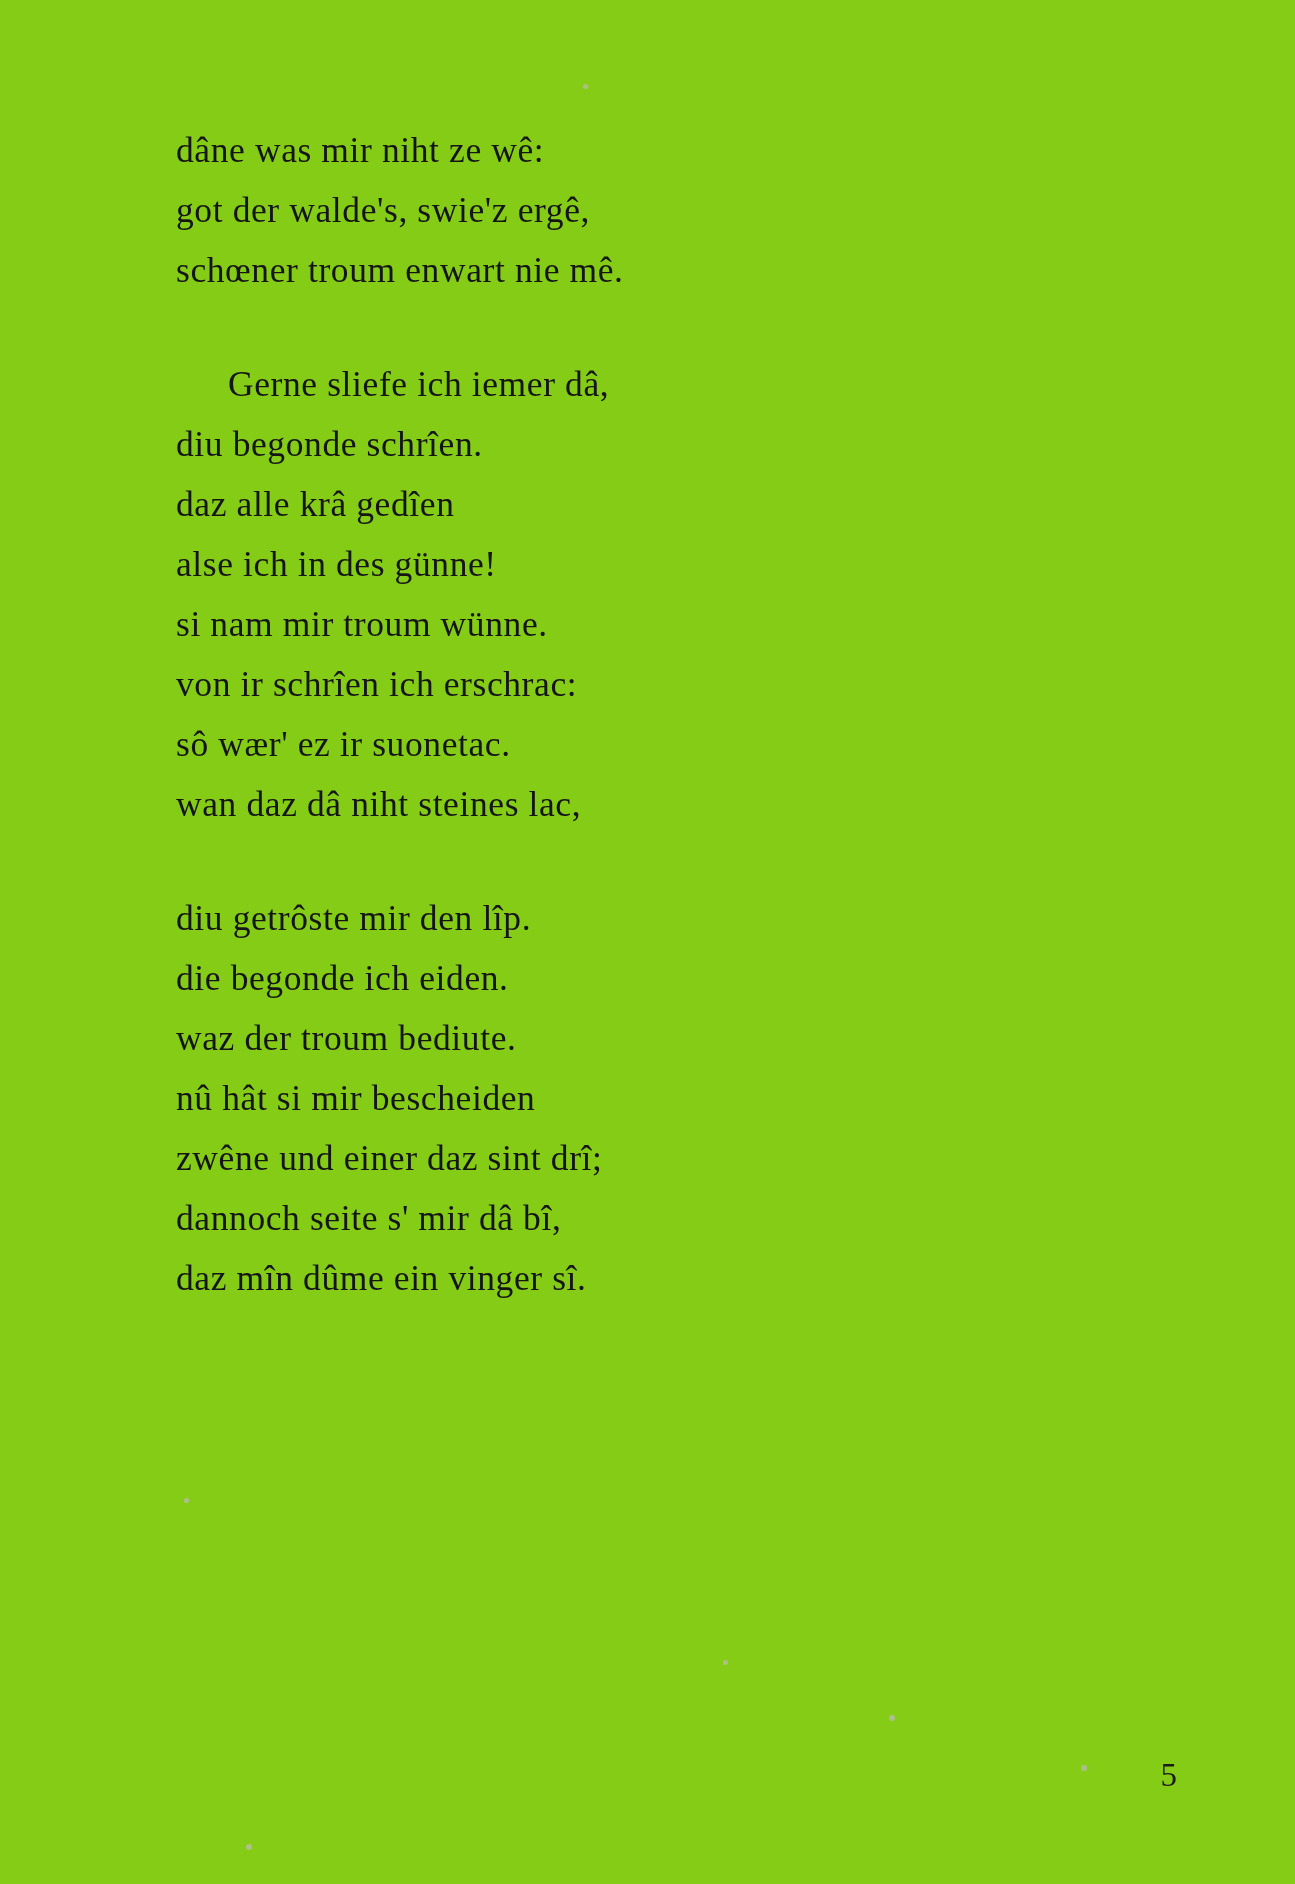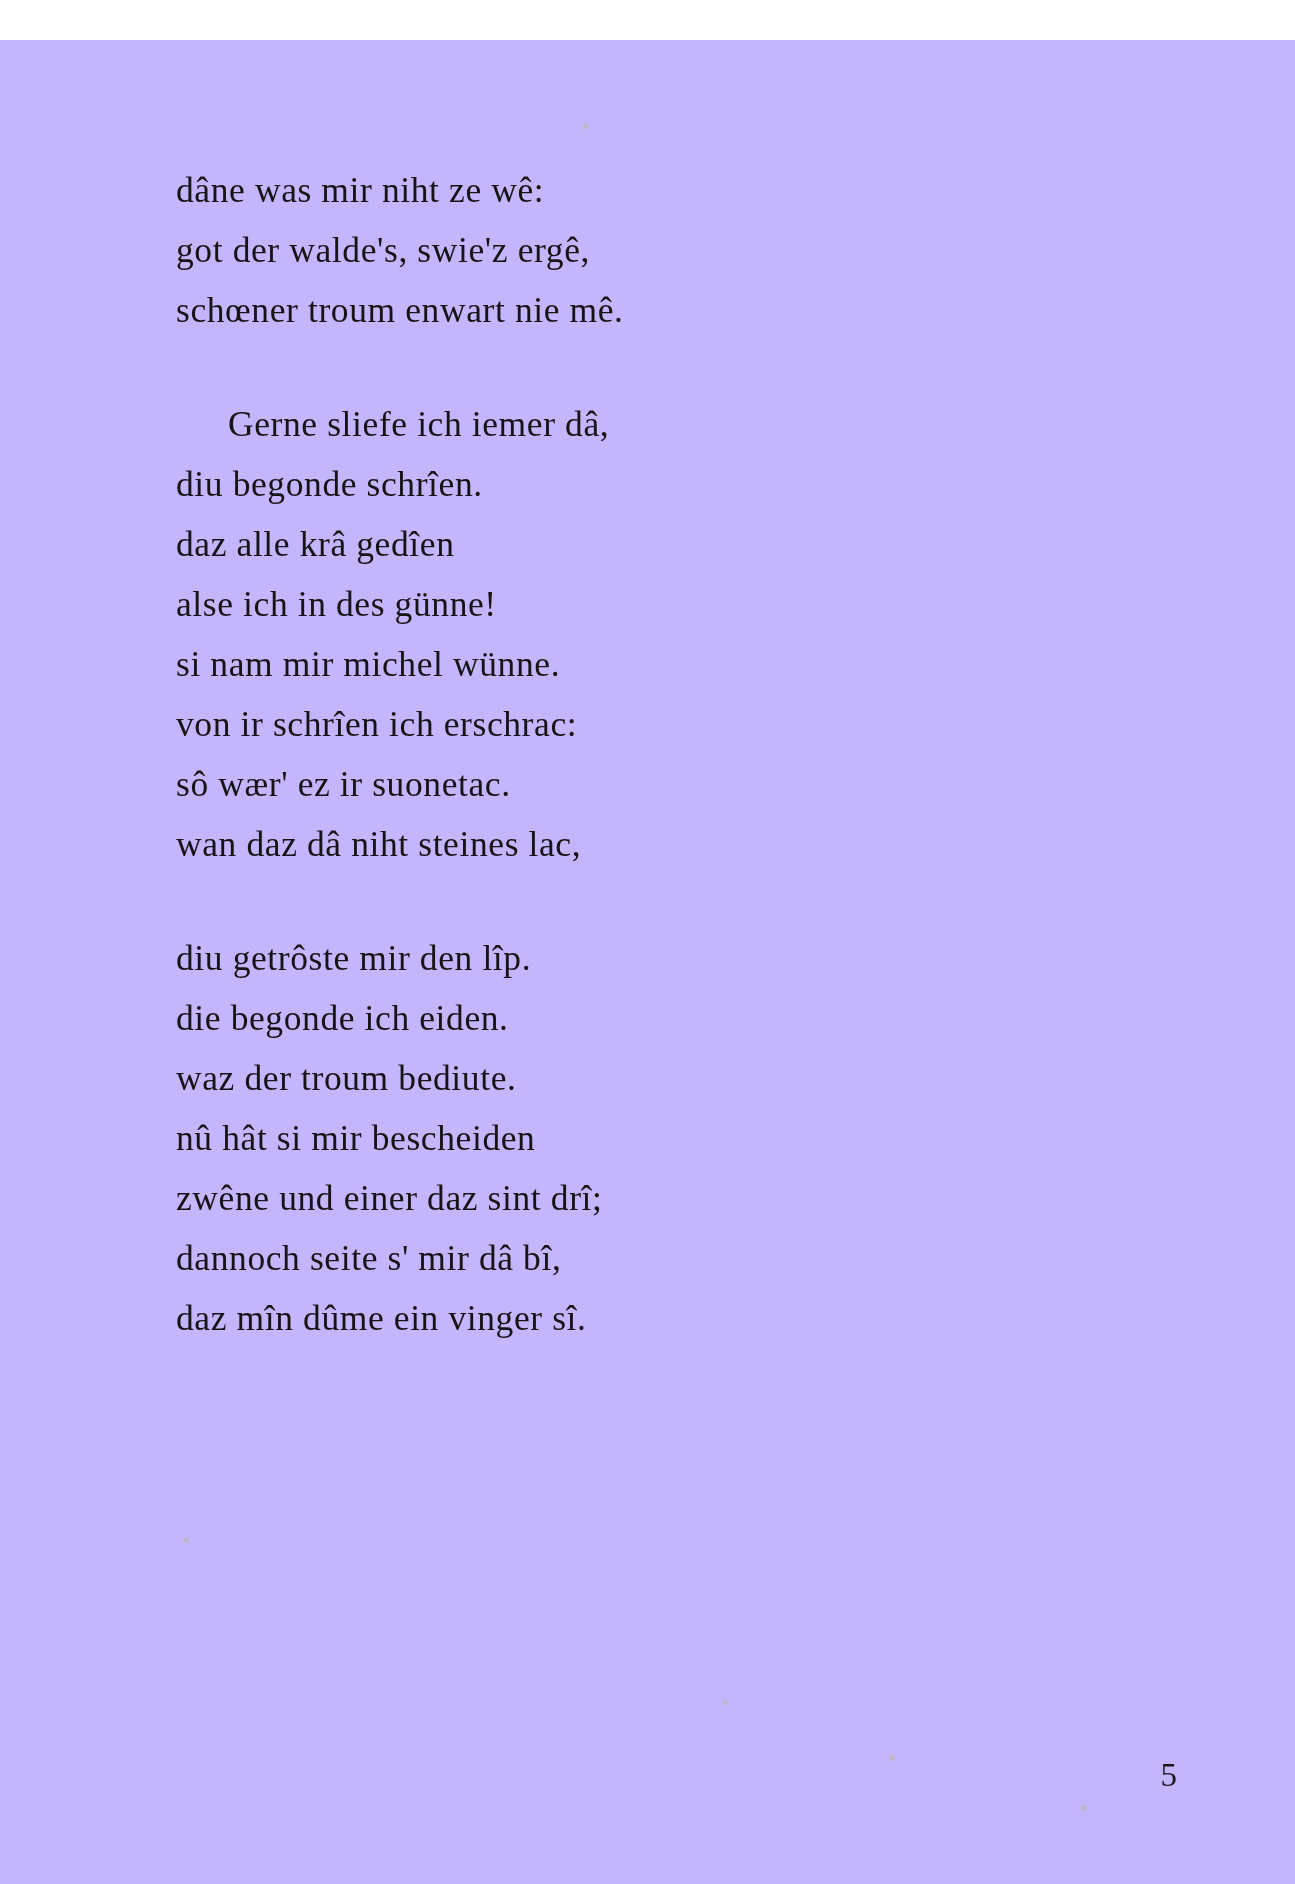--- a/index.html
+++ b/index.html
@@ -11,22 +11,21 @@
     width: 1295px;
     height: 1884px;
     position: relative;
     font-family: "Liberation Serif", serif;
     color: #1a1a1a;
     overflow: hidden;
   }
   .page {
     position: absolute;
     inset: 0;
-    background: #c4b5fd;
-    margin-top: 40px;
+    background: #84cc16;
   }
   .text-block {
     position: absolute;
     left: 176px;
     top: 120px;
     width: 900px;
   }
   .stanza {
     margin: 0 0 54px 0;
   }
@@ -76,21 +75,21 @@
       <div class="line">dâne was mir niht ze wê:</div>
       <div class="line">got der walde's, swie'z ergê,</div>
       <div class="line">schœner troum enwart nie mê.</div>
     </div>
 
     <div class="stanza">
       <div class="line indent">Gerne sliefe ich iemer dâ,</div>
       <div class="line">diu begonde schrîen.</div>
       <div class="line">daz alle krâ gedîen</div>
       <div class="line">alse ich in des günne!</div>
-      <div class="line">si nam mir michel wünne.</div>
+      <div class="line">si nam mir troum wünne.</div>
       <div class="line">von ir schrîen ich erschrac:</div>
       <div class="line">sô wær' ez ir suonetac.</div>
       <div class="line">wan daz dâ niht steines lac,</div>
     </div>
 
     <div class="stanza">
       <div class="line">diu getrôste mir den lîp.</div>
       <div class="line">die begonde ich eiden.</div>
       <div class="line">waz der troum bediute.</div>
       <div class="line">nû hât si mir bescheiden</div>

